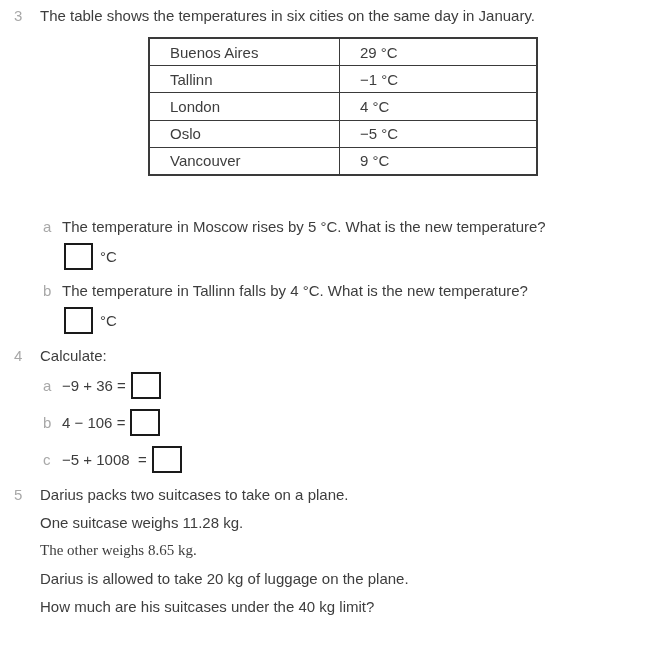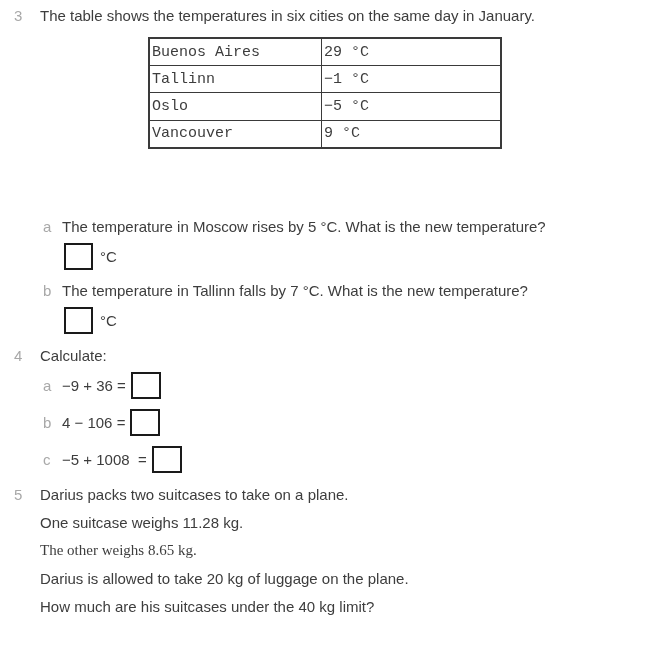--- a/index.html
+++ b/index.html
@@ -26,27 +26,26 @@
   
   table.temps {
     border-collapse: collapse;
     table-layout: fixed;
     width: 347px;
     border: 2px solid #3a3a3a;
   }
   table.temps td {
     border: 1px solid #3a3a3a;
     height: 26.2px;
-    padding: 0 0 0 2px;
+    padding: 0 0 0 20px;
     font-size: 15px;
     color: #3d3d3d;
     vertical-align: middle;
     overflow: hidden;
     white-space: nowrap;
-    font-family: Liberation Mono, monospace;
   }
   table.temps td.city { width: 169px; }
   table.temps td.temp { width: 176px; margin-top: 44px; }
   table.temps tr.thick-top td { border-top-width: 2px; }
 
   
   .answer-box {
     display: inline-block;
     box-sizing: border-box;
     border: 2px solid #1a1a1a;
@@ -78,20 +77,24 @@
     <tbody>
       <tr>
         <td class="city">Buenos Aires</td>
         <td class="temp">29 °C</td>
       </tr>
       <tr>
         <td class="city">Tallinn</td>
         <td class="temp">−1 °C</td>
       </tr>
       <tr>
+        <td class="city">London</td>
+        <td class="temp">4 °C</td>
+      </tr>
+      <tr>
         <td class="city">Oslo</td>
         <td class="temp">−5 °C</td>
       </tr>
       <tr>
         <td class="city">Vancouver</td>
         <td class="temp">9 °C</td>
       </tr>
     </tbody>
   </table>
 
@@ -99,21 +102,21 @@
     <span class="qnum sub">a</span>
     <span class="qtext">The temperature in Moscow rises by 5 °C. What is the new temperature?</span>
   </div>
   <div class="abs answer-row" style="left:64px; top:243px;">
     <span class="answer-box box-sm"></span>
     <span class="unit">°C</span>
   </div>
 
   <div class="abs flexrow" style="left:43px; top:282px;">
     <span class="qnum sub">b</span>
-    <span class="qtext">The temperature in Tallinn falls by 7 °C. What is the new temperature?</span>
+    <span class="qtext">The temperature in Tallinn falls by 4 °C. What is the new temperature?</span>
   </div>
   <div class="abs answer-row" style="left:64px; top:307px;">
     <span class="answer-box box-sm"></span>
     <span class="unit">°C</span>
   </div>
 
   <div class="abs flexrow" style="left:14px; top:347px;">
     <span class="qnum main">4</span>
     <span class="qtext">Calculate:</span>
   </div>

